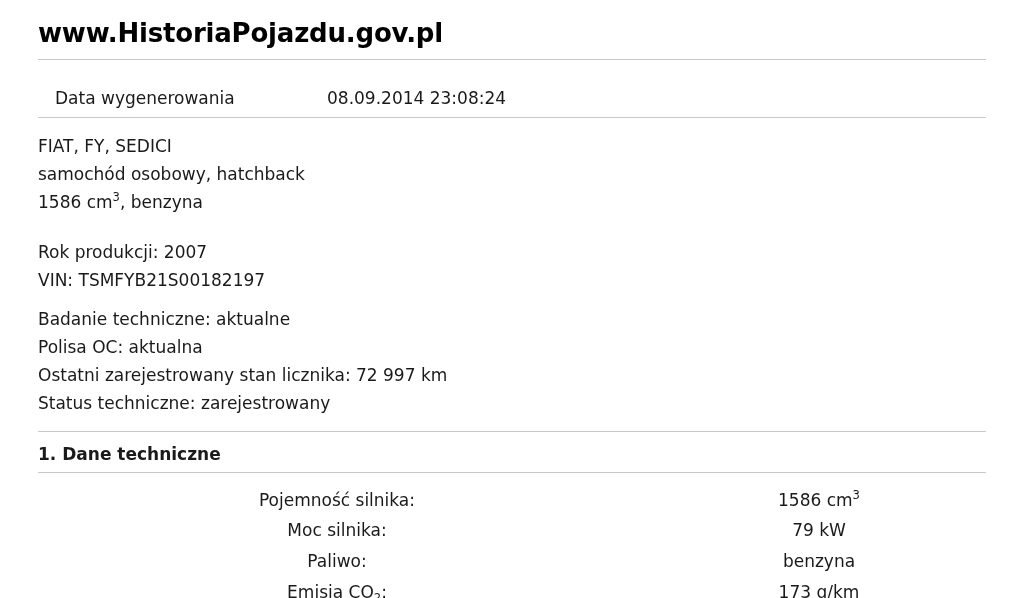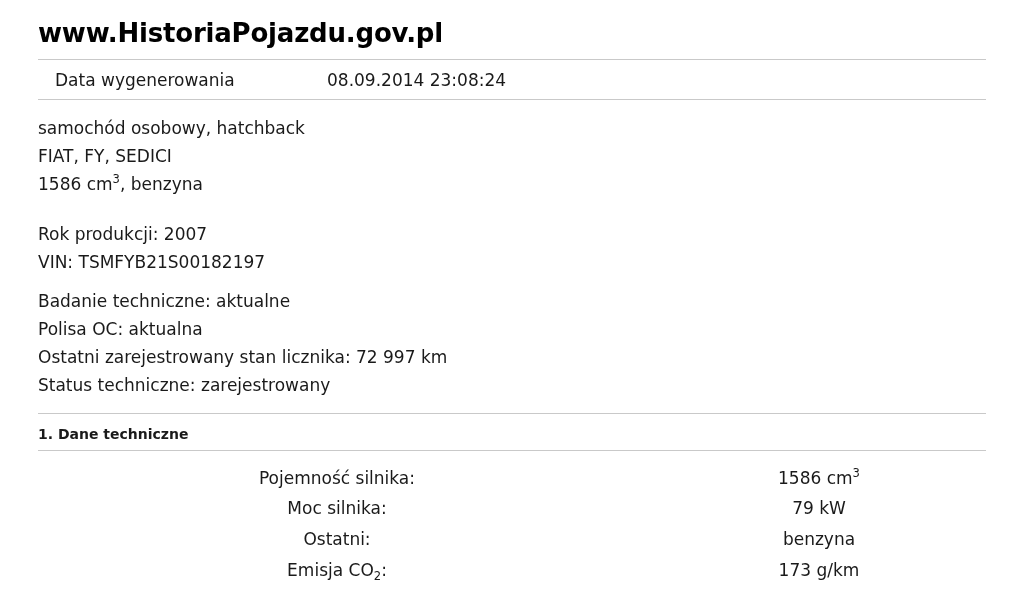--- a/index.html
+++ b/index.html
@@ -47,34 +47,35 @@
     padding: 9px 0 8px 0;
     line-height: 1.3;
   }
   .gen-label {
     width: 272px;
     flex: 0 0 272px;
     margin-left: 17px;
   }
   .gen-value {
     flex: 1 1 auto;
+    margin-top: 18px;
   }
   .block {
     font-size: 17px;
     line-height: 1.65;
     padding-top: 14px;
   }
   .block .line {
     white-space: pre-wrap;
   }
   .spacer {
     height: 22px;
   }
   .section-title {
-    font-size: 14px;
+    font-size: 17px;
     font-weight: bold;
     padding: 12px 0 8px 0;
   }
   .spec-table {
     width: 100%;
     border-collapse: collapse;
     font-size: 17px;
     margin-top: 12px;
   }
   .spec-table td {
@@ -111,22 +112,22 @@
     <div class="rule"></div>
 
     <div class="gen-row">
       <div class="gen-label">Data wygenerowania</div>
       <div class="gen-value">08.09.2014 23:08:24</div>
     </div>
 
     <div class="rule"></div>
 
     <div class="block">
+      <div class="line">FIAT, FY, SEDICI</div>
       <div class="line">samochód osobowy, hatchback</div>
-      <div class="line">FIAT, FY, SEDICI</div>
       <div class="line"><span>1586 cm</span><sup>3</sup><span>, benzyna</span></div>
 
       <div class="spacer"></div>
 
       <div class="line">Rok produkcji: 2007</div>
       <div class="line">VIN: TSMFYB21S00182197</div>
 
       <div style="height:10px"></div>
 
       <div class="line">Badanie techniczne: aktualne</div>
@@ -146,21 +147,21 @@
       <tbody>
         <tr>
           <td class="spec-label">Pojemność silnika:</td>
           <td class="spec-value"><span>1586 cm</span><sup>3</sup></td>
         </tr>
         <tr>
           <td class="spec-label">Moc silnika:</td>
           <td class="spec-value">79 kW</td>
         </tr>
         <tr>
-          <td class="spec-label">Ostatni:</td>
+          <td class="spec-label">Paliwo:</td>
           <td class="spec-value">benzyna</td>
         </tr>
         <tr>
           <td class="spec-label"><span>Emisja CO</span><sub>2</sub><span>:</span></td>
           <td class="spec-value">173 g/km</td>
         </tr>
       </tbody>
     </table>
 
   </div>

